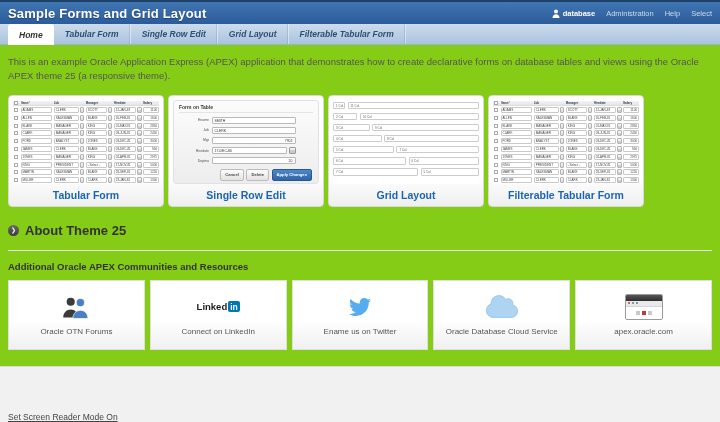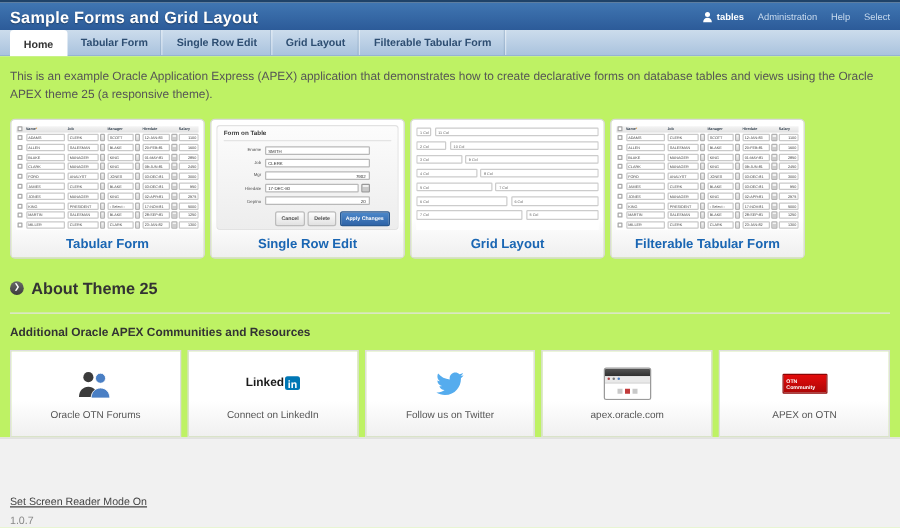--- a/index.html
+++ b/index.html
@@ -10,27 +10,27 @@
   
   .topbar { height:24px; flex:none; background:linear-gradient(#4076b2,#2c5b99); border-top:2px solid #1f4268;
             display:flex; align-items:center; justify-content:space-between; padding:0 8px; }
   .app-title { color:#fff; font-weight:bold; font-size:13px; text-shadow:0 1px 1px rgba(0,0,0,.35); letter-spacing:.2px; }
   .topnav { display:flex; align-items:center; gap:11px; }
   .user-chip { display:flex; align-items:center; gap:3px; color:#fff; font-weight:bold; font-size:7.5px; cursor:pointer; }
   .topnav-link { color:#c9dbee; font-size:7.5px; cursor:pointer; }
 
   
   .tabbar { height:21px; flex:none; background:linear-gradient(#ccdcec,#aac3de); border-bottom:1px solid #96b3d2;
-            display:flex; align-items:stretch; padding-left:8px; }
+            display:flex; align-items:stretch; padding-left:8px;font-style:italic; }
   .tab { font-size:8.5px; font-weight:bold; color:#2e4e72; padding:0 11px; display:flex; align-items:center;
          border-right:1px solid rgba(255,255,255,.45); box-shadow:inset -1px 0 0 rgba(120,150,180,.35); cursor:pointer; }
   .tab.active { background:#fff; color:#333; border-radius:3px 3px 0 0; margin-bottom:-1px; box-shadow:none; border-right:none; }
 
   
-  .content { padding:6px 8px 0; flex:none; background:#bef264; }
+  .content { padding:6px 8px 16px; flex:none; background:#84cc16; }
   .intro { font-size:9.5px; color:#555; line-height:1.45; margin:4px 0 12px; }
 
   .demo-row { display:flex; gap:4px; }
   .demo-card { width:156px; flex:none; border:1px solid #d9d9d9; border-radius:4px;
                background:linear-gradient(#ffffff 72%, #efefef); padding:4px 4px 2px; cursor:pointer; }
   .thumb { height:84px; overflow:hidden; background:#fff; }
   .demo-title { text-align:center; color:#1a66b3; font-weight:bold; font-size:10.5px; padding:5px 0 3px; }
 
   
   .emp { display:flex; flex-direction:column; gap:1.4px; padding-top:1px; }
@@ -115,21 +115,21 @@
 <div class="page">
 
   <div class="topbar">
     <div class="app-title">Sample Forms and Grid Layout</div>
     <div class="topnav">
       <span class="user-chip">
         <svg width="8" height="9" viewBox="0 0 16 18">
             <circle cx="8" cy="5" r="4" fill="#fff"></circle>
             <path d="M1 18c0-4.5 3-7.5 7-7.5s7 3 7 7.5z" fill="#fff"></path>
           </svg>
-        <span>tables</span>
+        <span>database</span>
       </span>
       <span class="topnav-link">Administration</span>
       <span class="topnav-link">Help</span>
       <span class="topnav-link">Select</span>
     </div>
   </div>
 
   <div class="tabbar">
     <div class="tab active">Home</div>
     <div class="tab">Tabular Form</div>
@@ -747,49 +747,51 @@
         </span>
         <span class="res-label">Connect on LinkedIn</span>
       </div>
 
       <div class="res-card">
         <span class="res-icon">
           <svg width="22" height="22" viewBox="0 0 512 512">
               <path fill="#55acee" d="M459.37 151.716c.325 4.548.325 9.097.325 13.645 0 138.72-105.583 298.558-298.558 298.558-59.452 0-114.68-17.219-161.137-47.106 8.447.974 16.568 1.299 25.34 1.299 49.055 0 94.213-16.568 130.274-44.832-46.132-.975-84.792-31.188-98.112-72.772 6.498.974 12.995 1.624 19.818 1.624 9.421 0 18.843-1.3 27.614-3.573-48.081-9.747-84.143-51.98-84.143-102.985v-1.299c13.969 7.797 30.214 12.67 47.431 13.319-28.264-18.843-46.781-51.005-46.781-87.391 0-19.492 5.197-37.36 14.294-52.954 51.655 63.675 129.3 105.258 216.365 109.807-1.624-7.797-2.599-15.918-2.599-24.04 0-57.828 46.782-104.934 104.934-104.934 30.213 0 57.502 12.67 76.67 33.137 23.715-4.548 46.456-13.32 66.599-25.34-7.798 24.366-24.366 44.833-46.132 57.827 21.117-2.273 41.584-8.122 60.426-16.243-14.292 20.791-32.161 39.308-52.628 54.253z"></path>
             </svg>
         </span>
-        <span class="res-label">Follow us on Twitter</span>
-      </div>
-
+        <span class="res-label">Ename us on Twitter</span>
+      </div>
+
+      <div class="res-card">
+        <span class="res-icon">
+          <svg width="32" height="25" viewBox="0 0 640 512">
+              <path fill="#aed4f2" stroke="#85bce8" stroke-width="14" d="M0 336c0 79.5 64.5 144 144 144h368c70.7 0 128-57.3 128-128 0-61.9-44-113.6-102.4-125.4 4.1-10.7 6.4-22.4 6.4-34.6 0-53-43-96-96-96-19.7 0-38.1 6-53.3 16.2C367 64.2 315.3 32 256 32c-88.4 0-160 71.6-160 160 0 2.7.1 5.4.2 8.1C40.2 219.8 0 273.2 0 336z"></path>
+            </svg>
+        </span>
+        <span class="res-label">Oracle Database Cloud Service</span>
+      </div>
 
       <div class="res-card">
         <span class="res-icon">
           <span class="browser-thumb">
             <span class="bt-top"></span>
             <span class="bt-bar">
                 <span class="bt-dot" style="background:#b54545"></span>
                 <span class="bt-dot" style="background:#777"></span>
                 <span class="bt-dot" style="background:#4a7fc4"></span>
               </span>
             <span class="bt-body">
                 <span class="bt-spec"></span>
                 <span class="bt-spec red"></span>
                 <span class="bt-spec"></span>
               </span>
           </span>
         </span>
         <span class="res-label">apex.oracle.com</span>
       </div>
 
-      <div class="res-card">
-        <span class="res-icon">
-          <span class="otn-badge">OTN Community</span>
-        </span>
-        <span class="res-label">APEX on OTN</span>
-      </div>
 
     </div>
   </div>
 
   <div class="footer">
     <span class="sr-link">Set Screen Reader Mode On</span>
     <div class="version">1.0.7</div>
   </div>
 
 </div>

